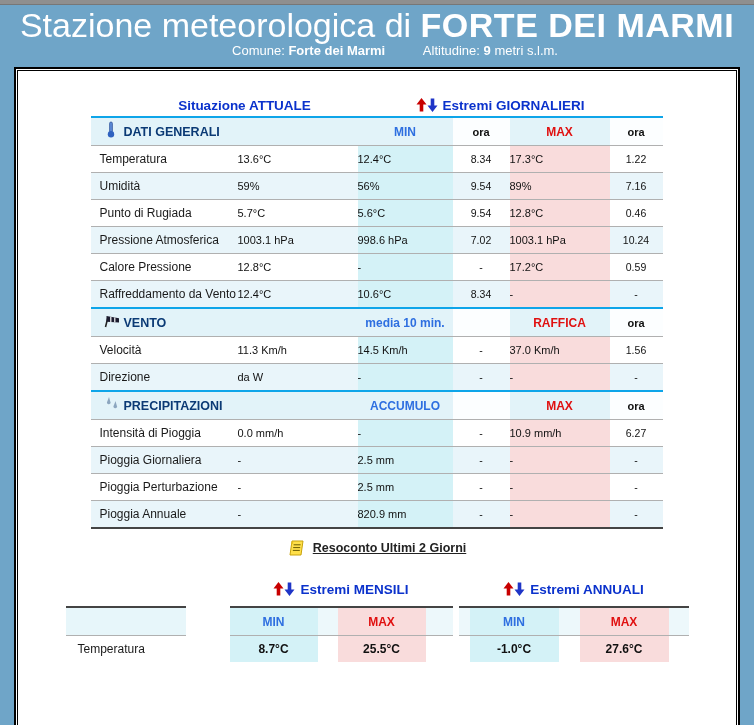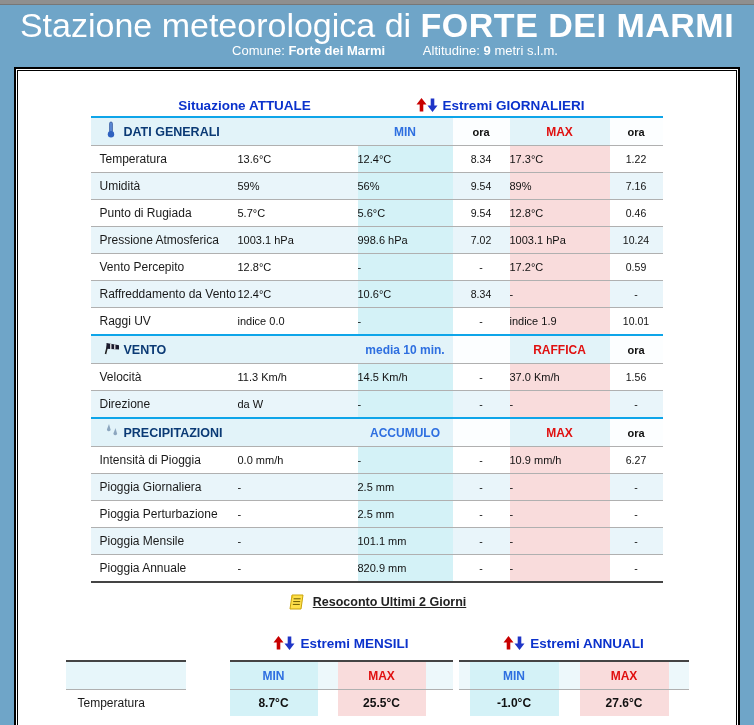--- a/index.html
+++ b/index.html
@@ -145,42 +145,34 @@
       </tr>
       <tr>
         <td class="lab">Pressione Atmosferica</td>
         <td class="cur">1003.1 hPa</td>
         <td class="col-min val">998.6 hPa</td>
         <td class="col-ora tim">7.02</td>
         <td class="col-max val">1003.1 hPa</td>
         <td class="col-ora tim">10.24</td>
       </tr>
       <tr>
-        <td class="lab">Vento Percepito</td>
+        <td class="lab">Calore Pressione</td>
         <td class="cur">12.8°C</td>
         <td class="col-min val">-</td>
         <td class="col-ora tim">-</td>
         <td class="col-max val">17.2°C</td>
         <td class="col-ora tim">0.59</td>
       </tr>
       <tr>
         <td class="lab">Raffreddamento da Vento</td>
         <td class="cur">12.4°C</td>
         <td class="col-min val">10.6°C</td>
         <td class="col-ora tim">8.34</td>
         <td class="col-max val">-</td>
         <td class="col-ora tim">-</td>
-      </tr>
-      <tr>
-        <td class="lab">Raggi UV</td>
-        <td class="cur">indice 0.0</td>
-        <td class="col-min val">-</td>
-        <td class="col-ora tim">-</td>
-        <td class="col-max val">indice 1.9</td>
-        <td class="col-ora tim">10.01</td>
       </tr>
     </tbody>
 
     <tbody>
       <tr class="sec">
         <td class="sec-lab" colspan="2"><span class="sicon"><svg width="20" height="14" viewBox="0 0 20 14">
                   <line x1="4.5" y1="13" x2="7" y2="3" stroke="#222" stroke-width="1.6"></line>
                   <polygon points="5.5,2 18,4.2 18,8.6 5.5,7.8" fill="#1b1b2e"></polygon>
                   <line x1="9.8" y1="2.8" x2="9.8" y2="8" stroke="#fff" stroke-width="1.2"></line>
                   <line x1="13.8" y1="3.5" x2="13.8" y2="8.3" stroke="#fff" stroke-width="1.2"></line>
@@ -232,28 +224,20 @@
         <td class="cur">-</td>
         <td class="col-min val">2.5 mm</td>
         <td class="col-ora tim">-</td>
         <td class="col-max val">-</td>
         <td class="col-ora tim">-</td>
       </tr>
       <tr>
         <td class="lab">Pioggia Perturbazione</td>
         <td class="cur">-</td>
         <td class="col-min val">2.5 mm</td>
-        <td class="col-ora tim">-</td>
-        <td class="col-max val">-</td>
-        <td class="col-ora tim">-</td>
-      </tr>
-      <tr>
-        <td class="lab">Pioggia Mensile</td>
-        <td class="cur">-</td>
-        <td class="col-min val">101.1 mm</td>
         <td class="col-ora tim">-</td>
         <td class="col-max val">-</td>
         <td class="col-ora tim">-</td>
       </tr>
       <tr>
         <td class="lab">Pioggia Annuale</td>
         <td class="cur">-</td>
         <td class="col-min val">820.9 mm</td>
         <td class="col-ora tim">-</td>
         <td class="col-max val">-</td>

